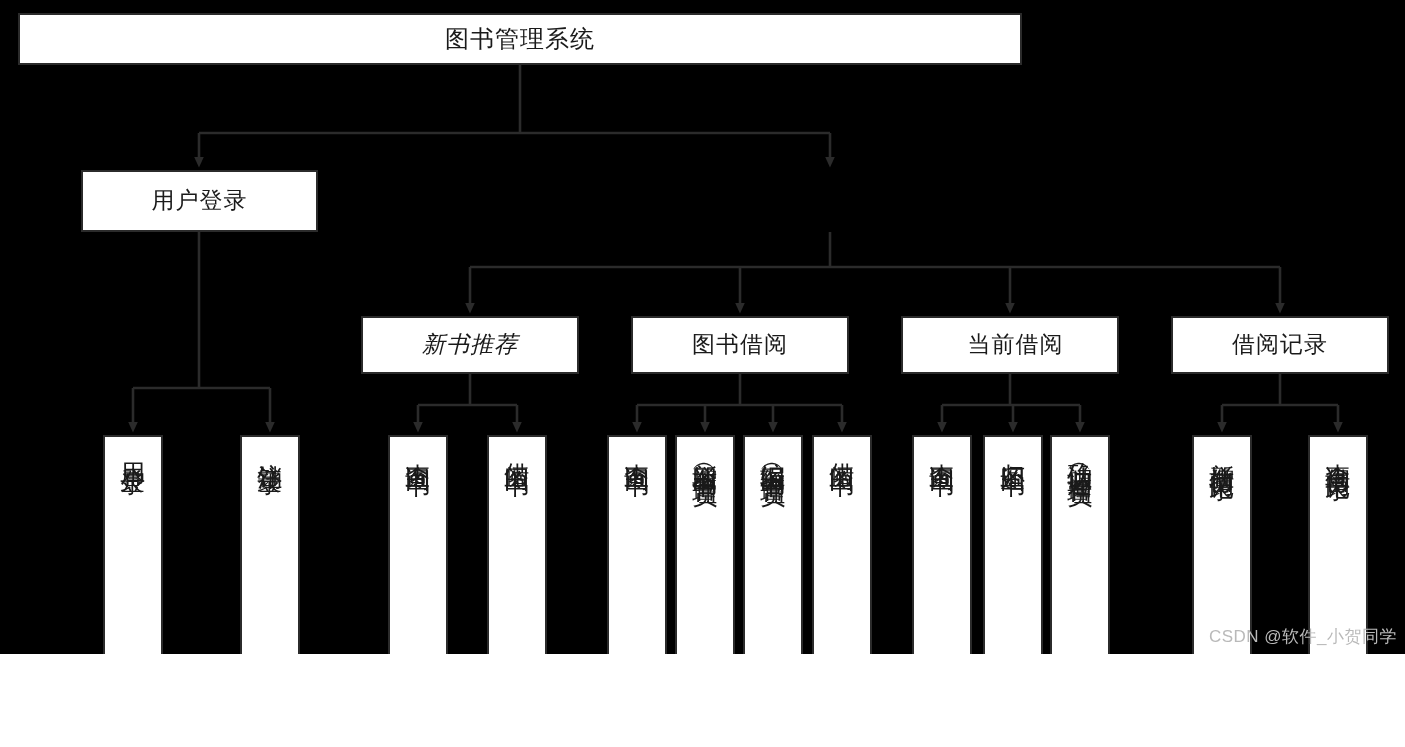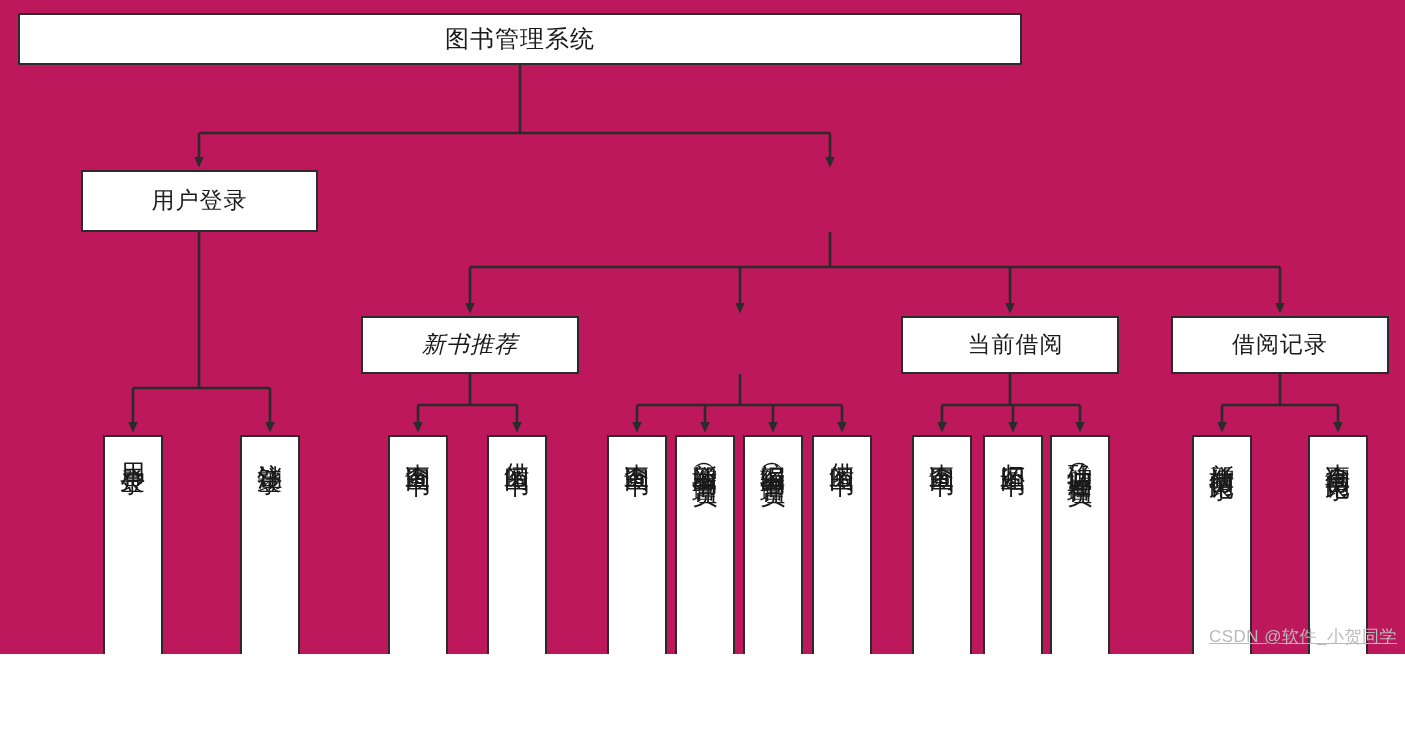--- a/index.html
+++ b/index.html
@@ -7,21 +7,21 @@
     padding: 0;
     background: #ffffff;
   }
   body {
     font-family: "Liberation Sans", "DejaVu Sans", sans-serif;
   }
   #canvas {
     position: relative;
     width: 1405px;
     height: 654px;
-    background: #be185d;
+    background: #000000;
     overflow: hidden;
   }
   .node {
     position: absolute;
     box-sizing: border-box;
     background: #ffffff;
     border: 2px solid #2b2b2b;
     display: flex;
     align-items: center;
     justify-content: center;
@@ -64,21 +64,20 @@
     pointer-events: none;
   }
   .watermark {
     position: absolute;
     right: 8px;
     bottom: 6px;
     font-size: 17px;
     color: #b9b9b9;
     white-space: nowrap;
     letter-spacing: 0.5px;
-    text-decoration: underline;
   }
 </style>
 </head>
 <body>
 
 <div id="canvas">
 
   <svg class="links" viewBox="0 0 1405 747" xmlns="http://www.w3.org/2000/svg">
     <defs>
       <marker id="arrow" markerWidth="12" markerHeight="12" refX="1.5" refY="5" orient="auto" markerUnits="userSpaceOnUse">
@@ -133,20 +132,23 @@
     <span class="label">图书管理系统</span>
   </div>
 
   <div class="node horiz" style="left:81px; top:170px; width:237px; height:62px;">
     <span class="label">用户登录</span>
   </div>
 
   <div class="node horiz" style="left:361px; top:316px; width:218px; height:58px;font-style:italic;">
     <span class="label">新书推荐</span>
   </div>
+  <div class="node horiz" style="left:631px; top:316px; width:218px; height:58px;">
+    <span class="label">图书借阅</span>
+  </div>
   <div class="node horiz" style="left:901px; top:316px; width:218px; height:58px;padding-left:11px;">
     <span class="label">当前借阅</span>
   </div>
   <div class="node horiz" style="left:1171px; top:316px; width:218px; height:58px;">
     <span class="label">借阅记录</span>
   </div>
 
   <div class="node vert" style="left:103px; top:435px; width:60px; height:300px;">
     <span class="label">用户登录</span>
   </div>

